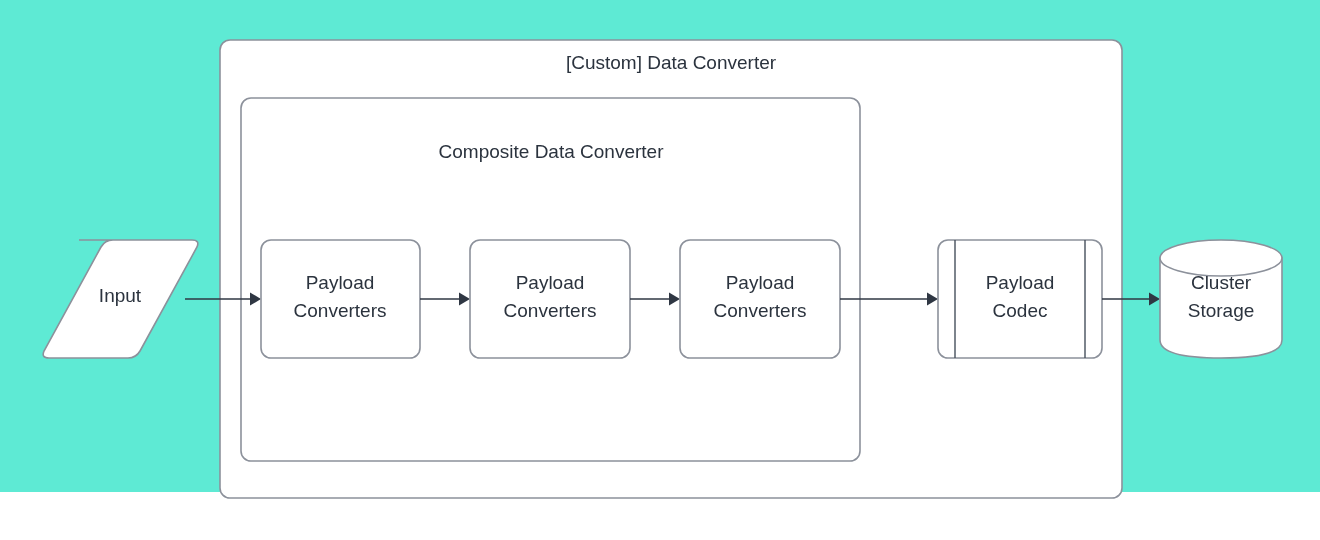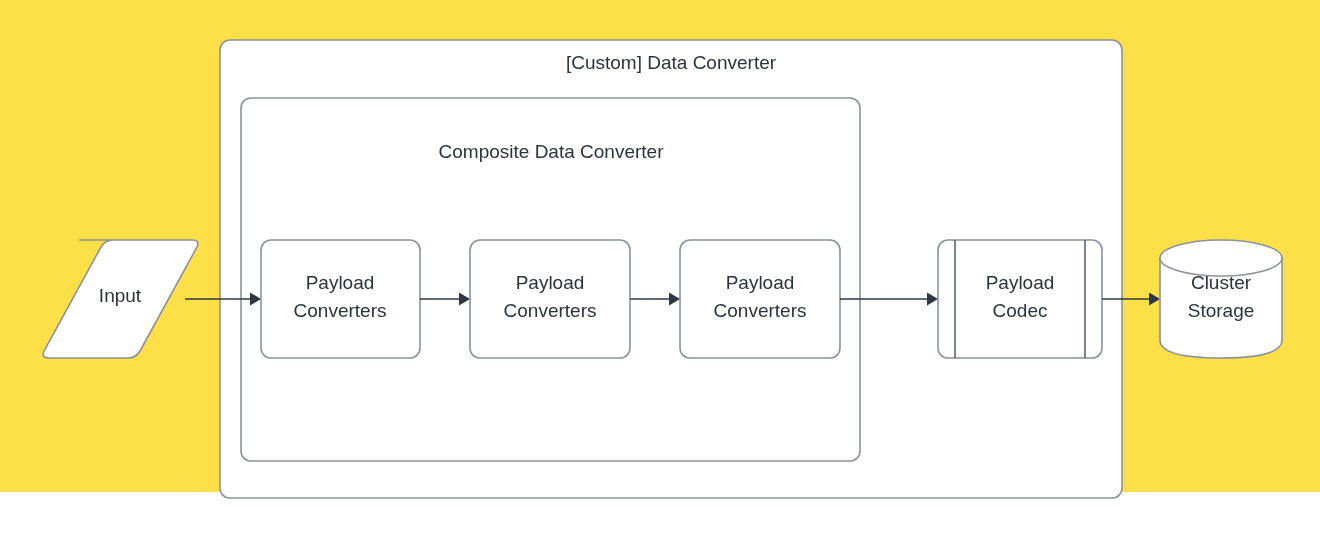--- a/index.html
+++ b/index.html
@@ -11,21 +11,21 @@
   body {
     width: 1320px;
     height: 540px;
     font-family: "Liberation Sans", sans-serif;
     overflow: hidden;
   }
   #diagram-root {
     position: relative;
     width: 1320px;
     height: 492px;
-    background: #fde047;
+    background: #5eead4;
   }
   #diagram-svg {
     position: absolute;
     left: 0;
     top: 0;
     width: 1320px;
     height: 540px;
     display: block;
   }
   .shape-stroke {

